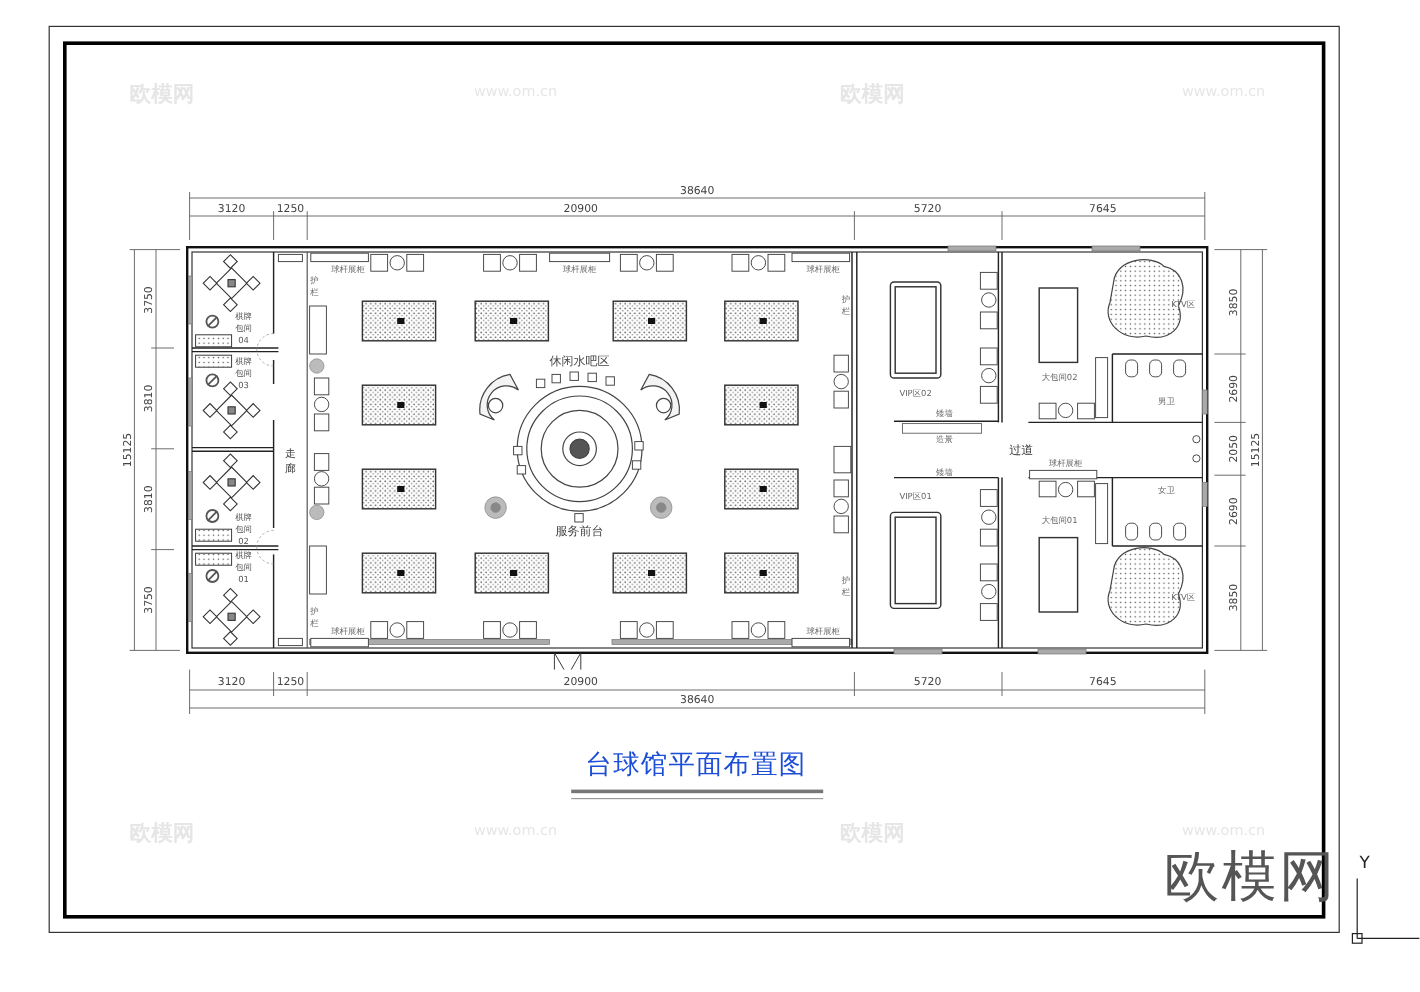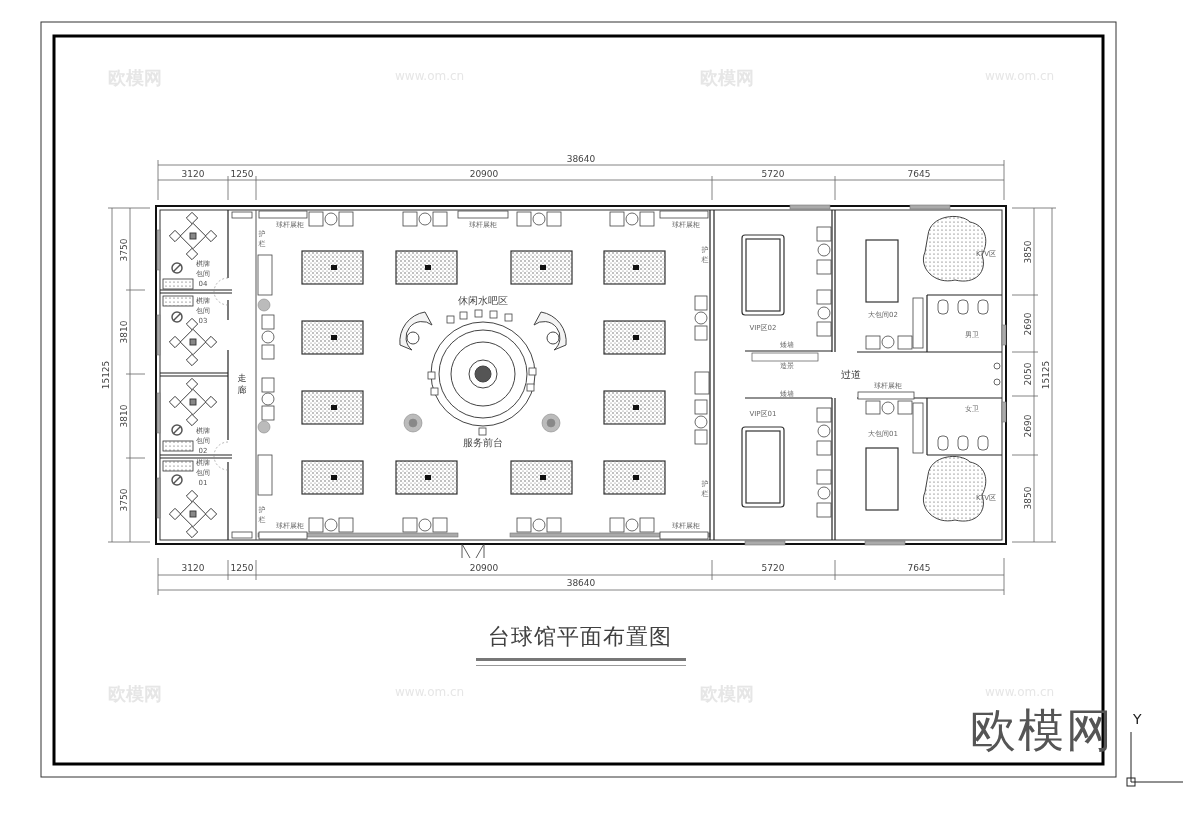--- a/index.html
+++ b/index.html
@@ -1,19 +1,19 @@
 <!DOCTYPE html>
 <html><head>
 <meta charset="utf-8">
 <style>
   html,body{margin:0;padding:0;background:#fff;}
   body{width:1183px;height:827px;position:relative;overflow:hidden;font-family:"DejaVu Sans",sans-serif;}
   .abs{position:absolute;}
   svg text{font-family:"DejaVu Sans",sans-serif;}
-  .title{position:absolute;left:470px;top:622px;width:220px;text-align:center;font-family:"DejaVu Serif",serif;font-size:22px;color:#404040;letter-spacing:1px;}
+  .title{position:absolute;left:470px;top:622px;width:220px;text-align:center;font-family:"DejaVu Serif",serif;font-size:22px;color:#1d4ed8;letter-spacing:1px;}
   .wm-big{position:absolute;left:970px;top:700px;font-size:46px;color:#555;font-family:"DejaVu Sans",sans-serif;letter-spacing:2px;}
   .axis-y{position:absolute;left:1133px;top:711px;font-size:14px;color:#222;font-family:"DejaVu Sans",sans-serif;}
 </style>
 </head>
 <body>
 
 <svg class="abs" style="left:0;top:0" width="1183" height="827" viewBox="0 0 1183 827">
   <defs>
     <pattern id="felt" width="4" height="4" patternUnits="userSpaceOnUse">
       <rect width="4" height="4" fill="#fff"></rect>

